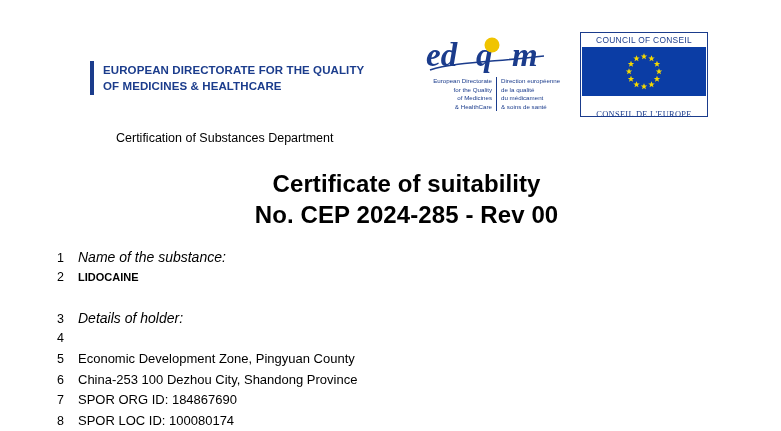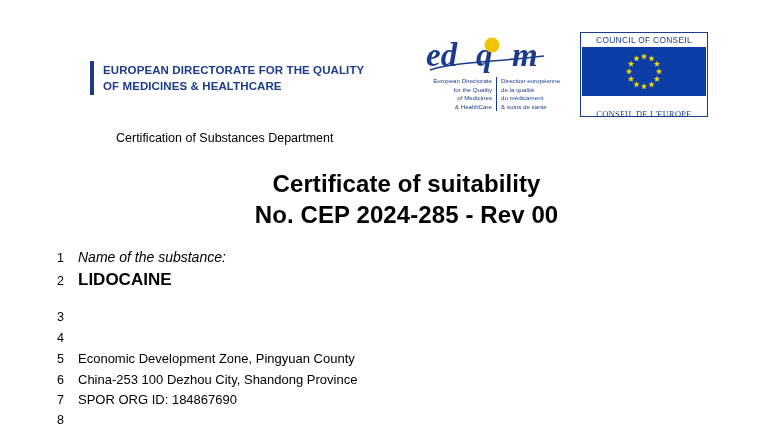--- a/index.html
+++ b/index.html
@@ -182,21 +182,21 @@
     font-size: 13px;
     color: #000000;
     white-space: nowrap;
   }
   .linetext.italic {
     font-style: italic;
     font-size: 14px;
   }
   .linetext.bold {
     font-weight: bold;
-    font-size: 17px;
+    font-size: 11px;
   }
 </style>
 </head>
 <body>
 
 <div class="page">
 
   <div class="header">
 
     <div class="edqm-text-block">
@@ -296,34 +296,36 @@
       <div class="row">
         <div class="lineno">2</div>
         <div class="linetext bold">LIDOCAINE</div>
       </div>
       <div class="row spacer">
         <div class="lineno"></div>
         <div class="linetext"></div>
       </div>
       <div class="row">
         <div class="lineno">3</div>
+        <div class="linetext italic">Details of holder:</div>
       </div>
       <div class="row">
         <div class="lineno">4</div>
       </div>
       <div class="row">
         <div class="lineno">5</div>
         <div class="linetext">Economic Development Zone, Pingyuan County</div>
       </div>
       <div class="row">
         <div class="lineno">6</div>
         <div class="linetext">China-253 100 Dezhou City, Shandong Province</div>
       </div>
       <div class="row">
         <div class="lineno">7</div>
         <div class="linetext">SPOR ORG ID: 184867690</div>
       </div>
       <div class="row">
         <div class="lineno">8</div>
+        <div class="linetext">SPOR LOC ID: 100080174</div>
       </div>
     </div>
 
 </div>
 
 </body></html>

